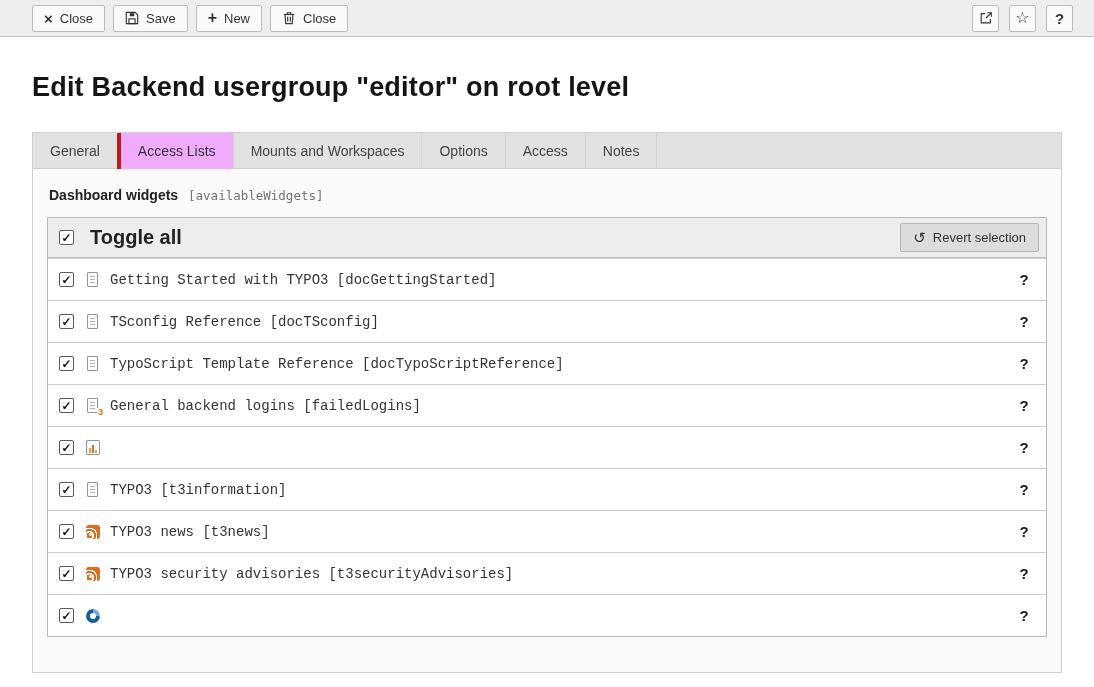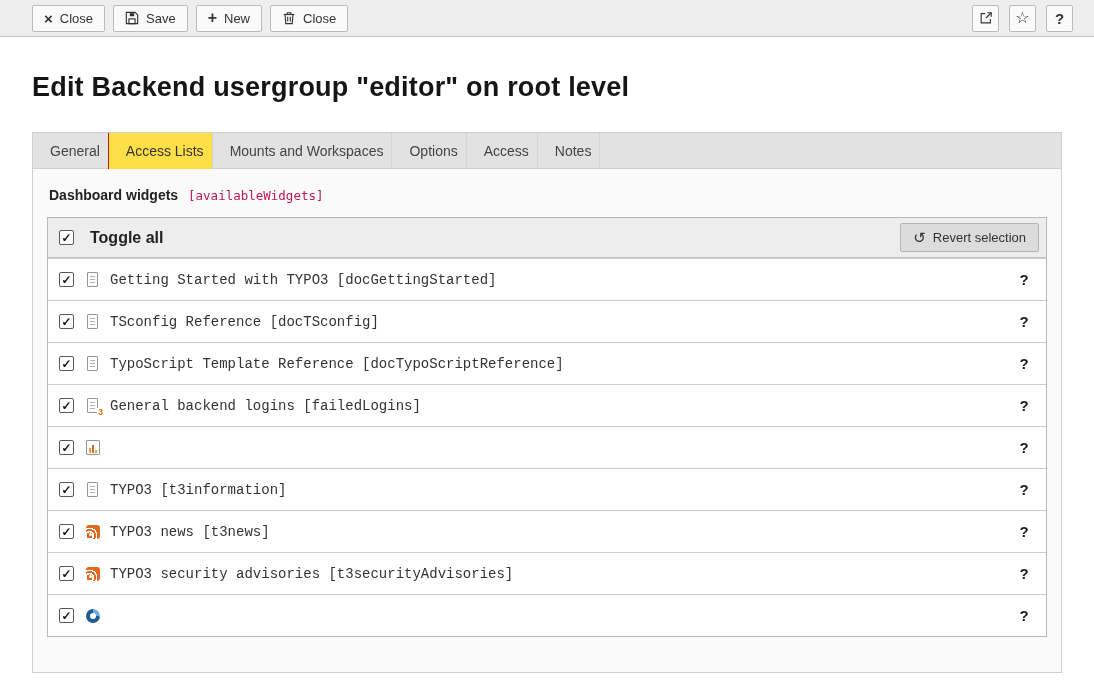--- a/index.html
+++ b/index.html
@@ -42,59 +42,59 @@
     margin:33px 0 28px 0; font-size:27px; line-height:34px;
     font-weight:bold; color:#151515; letter-spacing:.2px;
   }
 
   
   .tabstrip {
     display:flex; background:#e2e2e2;
     border:1px solid #cfcfcf; border-bottom:none; position:relative;
   }
   .tab {
-    padding:10px 8px 9px 17px; font-size:14px; color:#444; cursor:pointer;
+    padding:10px 17px 9px 17px; font-size:14px; color:#444; cursor:pointer;
     border-right:1px solid #d4d4d4; position:relative;
   }
   .tab.active {
-    background:#fde047; color:#333;
+    background:#f0abfc; color:#333;
     margin-bottom:-1px; border-right:1px solid #cfcfcf;
-    border-left:1px solid #b91c1c; margin-left:-1px; z-index:2;text-align:center;
+    border-left:4px solid #b91c1c; margin-left:-1px; z-index:2;text-align:center;
   }
   .tabpanel {
     background:#fafafa; border:1px solid #cfcfcf;
     padding:16px 14px 32px 14px; min-height:505px;
   }
 
   .section-head { font-size:14px; margin:2px 0 14px 2px; }
   .section-title { font-weight:bold; color:#222; }
   .section-code {
     font-family:"DejaVu Sans Mono", monospace; font-size:12.5px;
-    color:#be185d; margin-left:6px;
+    color:#737373; margin-left:6px;
   }
 
   
   .sel-list { border:1px solid #b9b9b9; background:#fff; }
   .list-head {
     display:flex; align-items:center; height:40px; padding:0 7px 0 11px;
     background:#ededed; border-bottom:1px solid #c2c2c2;
   }
   .list-row {
     display:flex; align-items:center; height:42px; padding:0 11px;
     background:#fff; border-top:1px solid #ccc;
   }
   .list-row:first-of-type { border-top:none; }
 
   .cb {
     width:15px; height:15px; border:1px solid #595959; border-radius:2px;
     background:#fff; display:inline-flex; align-items:center; justify-content:center;
     font-size:12px; font-weight:bold; color:#111; line-height:1; cursor:pointer;
     flex:0 0 15px;
   }
-  .list-head .toggle-label { font-weight:bold; font-size:16px; color:#222; margin-left:16px; }
+  .list-head .toggle-label { font-weight:bold; font-size:20px; color:#222; margin-left:16px; }
 
   .revert-btn {
     margin-left:auto; display:inline-flex; align-items:center; gap:7px;
     background:#dcdcdc; border:1px solid #b5b5b5; border-radius:2px;
     padding:5px 12px; font-size:13px; color:#333; cursor:pointer;
     font-family:inherit; height:29px;
   }
   .revert-btn .glyph { font-size:15px; line-height:1; }
 
   .row-label { font-size:14px; color:#333; margin-left:9px;font-family:Liberation Mono, monospace; }

